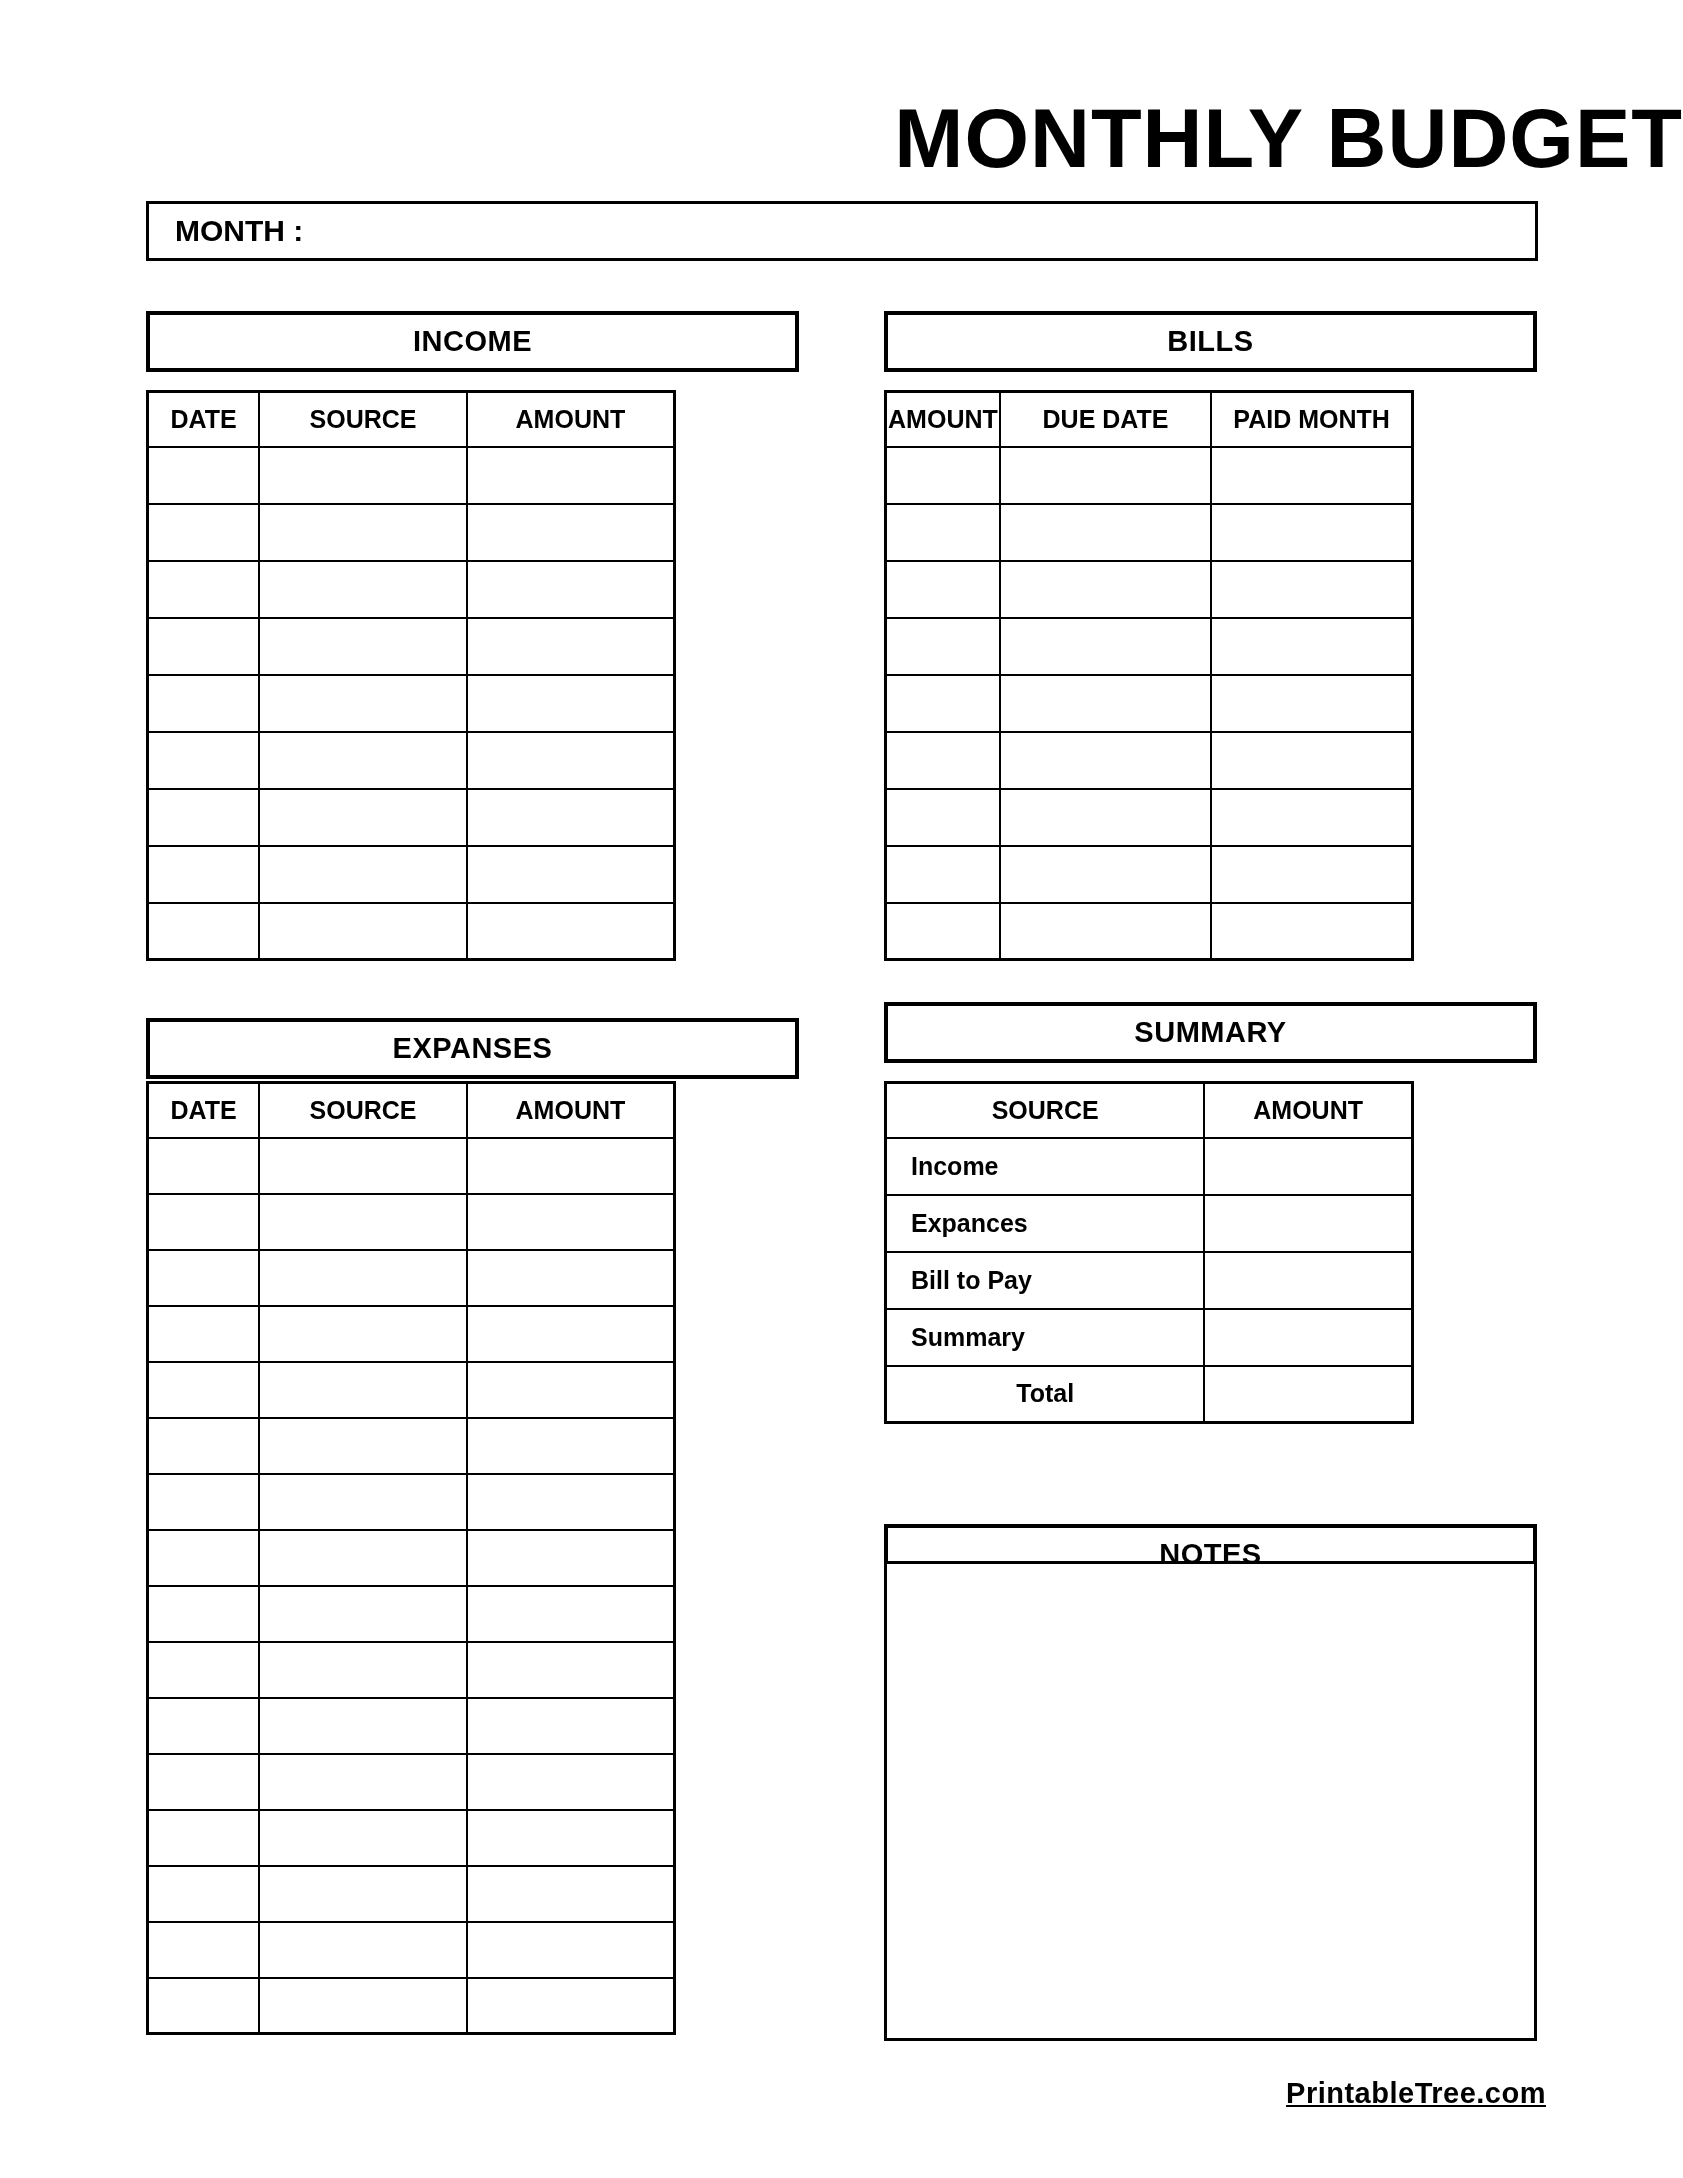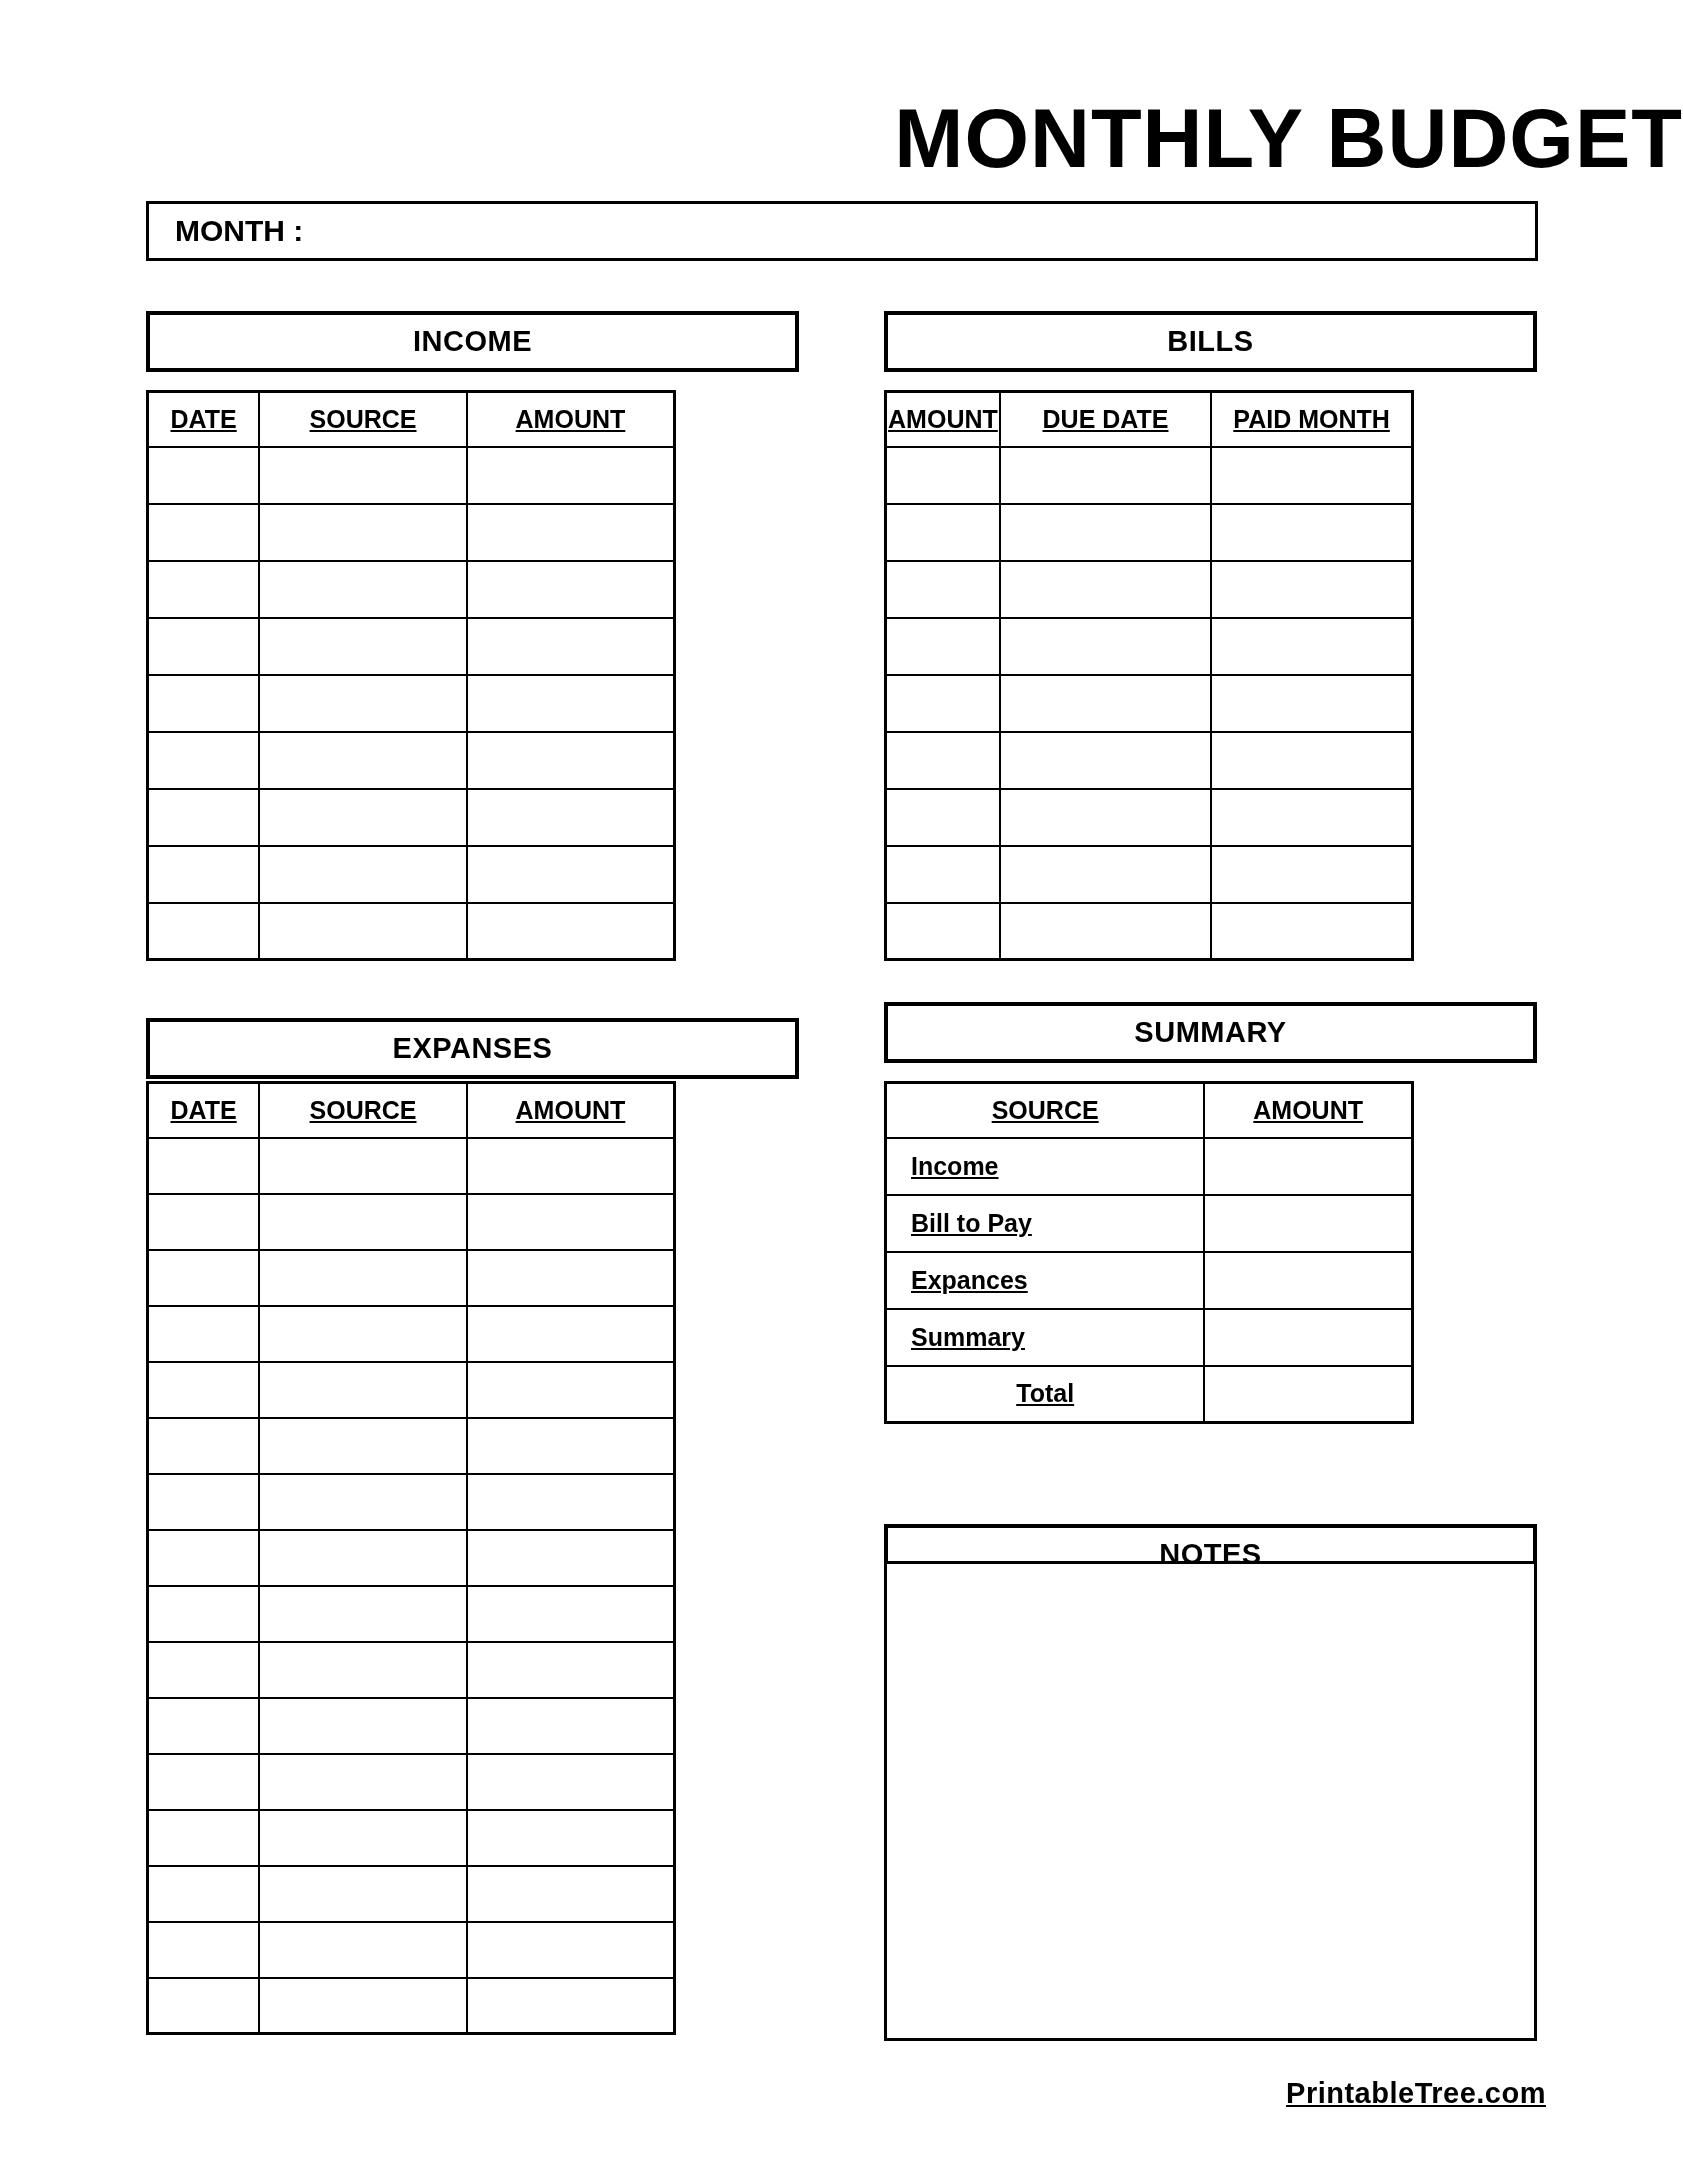--- a/index.html
+++ b/index.html
@@ -38,21 +38,20 @@
     font-size: 29px; font-weight: bold; letter-spacing: 0.5px;
     background: #fff;
   }
 
   
   table.grid {
     position: absolute; width: 530px;
     border-collapse: collapse; table-layout: fixed;
     border: 3px solid #000;
     background: #fff;
-    text-decoration: underline;
   }
   table.grid th, table.grid td { border: 2px solid #000; }
   table.grid th {
     height: 55px; font-size: 25px; font-weight: bold;
     text-align: center; vertical-align: middle;
   }
   table.t-income  { left: 146px; top: 390px; }
   table.t-bills   { left: 884px; top: 390px; }
   table.t-expanses{ left: 146px; top: 1081px; }
   table.t-summary { left: 884px; top: 1081px; }
@@ -342,25 +341,25 @@
       <th>SOURCE</th>
       <th>AMOUNT</th>
     </tr>
   </thead>
   <tbody>
       <tr>
         <td class="s-label">Income</td>
         <td></td>
       </tr>
       <tr>
+        <td class="s-label">Expances</td>
+        <td></td>
+      </tr>
+      <tr>
         <td class="s-label">Bill to Pay</td>
-        <td></td>
-      </tr>
-      <tr>
-        <td class="s-label">Expances</td>
         <td></td>
       </tr>
       <tr>
         <td class="s-label">Summary</td>
         <td></td>
       </tr>
       <tr>
         <td class="s-label center">Total</td>
         <td></td>
       </tr>

